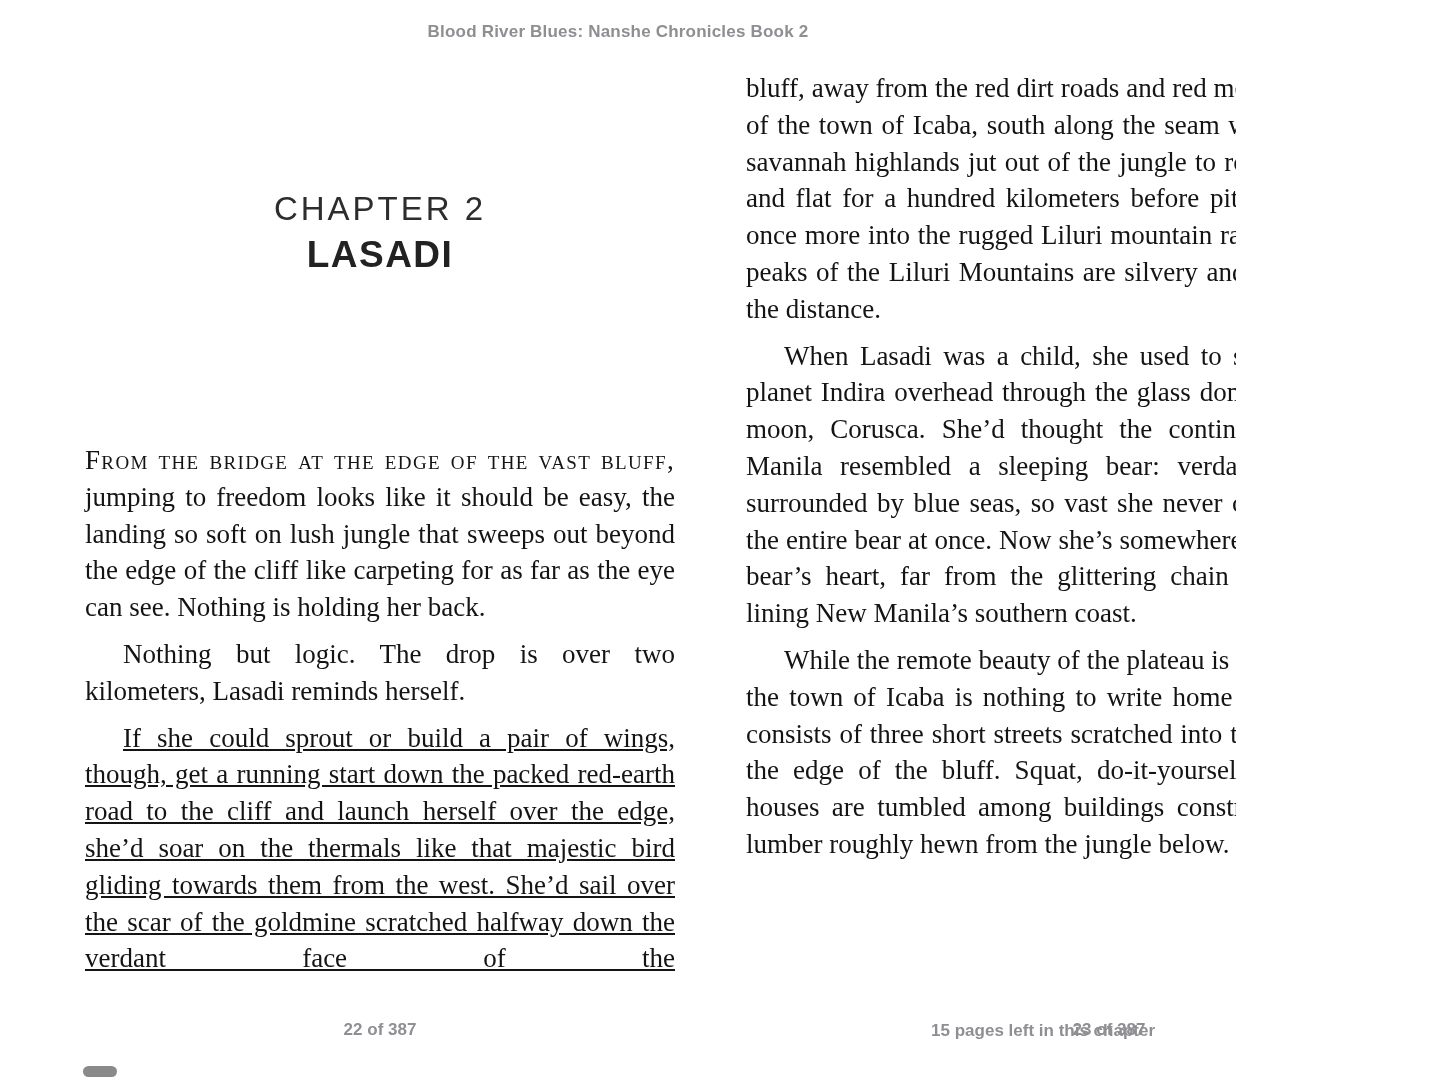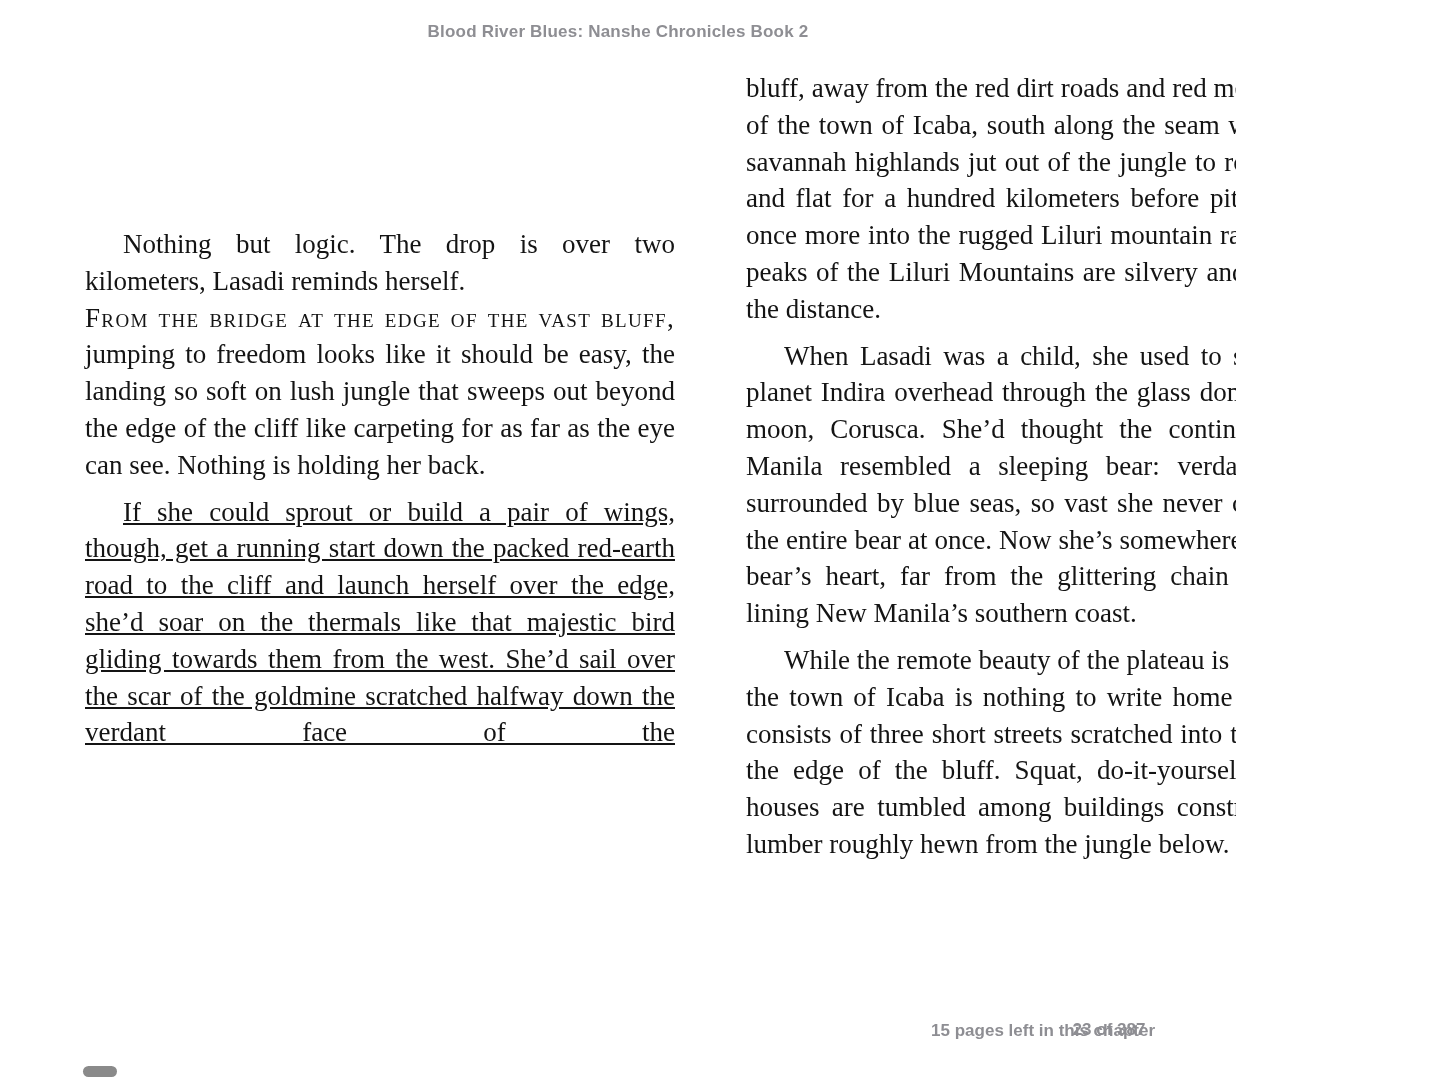--- a/index.html
+++ b/index.html
@@ -96,35 +96,40 @@
 </head>
 <body>
 
 <div class="screen">
 
   <div class="top-bar">
     <span class="book-title">Blood River Blues: Nanshe Chronicles Book 2</span>
   </div>
 
   <div class="page page-left">
+    <div class="chapter-head">
+      <div class="chapter-label">CHAPTER 2</div>
+      <div class="chapter-title">LASADI</div>
+    </div>
     <div class="page-body" id="left-body">
+        <p class="para"><span class="smallcaps">From the bridge at the edge of the vast bluff,</span><span> jumping to freedom looks like it should be easy, the landing so soft on lush jungle that sweeps out beyond the edge of the cliff like carpeting for as far as the eye can see. Nothing is holding her back.</span></p>
         <p class="para indent"><span>Nothing but logic. The drop is over two kilometers, Lasadi reminds herself.</span></p>
-        <p class="para"><span class="smallcaps">From the bridge at the edge of the vast bluff,</span><span> jumping to freedom looks like it should be easy, the landing so soft on lush jungle that sweeps out beyond the edge of the cliff like carpeting for as far as the eye can see. Nothing is holding her back.</span></p>
         <p class="para indent continues"><span>If she could sprout or build a pair of wings, though, get a running start down the packed red-earth road to the cliff and launch herself over the edge, she’d soar on the thermals like that majestic bird gliding towards them from the west. She’d sail over the scar of the goldmine scratched halfway down the verdant face of the</span></p>
       </div>
   </div>
 
   <div class="page page-right">
     <div class="page-body" id="right-body">
         <p class="para"><span>bluff, away from the red dirt roads and red metal roofs of the town of Icaba, south along the seam where the savannah highlands jut out of the jungle to roll gentle and flat for a hundred kilometers before pitching up once more into the rugged Liluri mountain range. The peaks of the Liluri Mountains are silvery and calm in the distance.</span></p>
         <p class="para indent"><span>When Lasadi was a child, she used to study the planet Indira overhead through the glass domes of its moon, Corusca. She’d thought the continent New Manila resembled a sleeping bear: verdant green surrounded by blue seas, so vast she never could see the entire bear at once. Now she’s somewhere near the bear’s heart, far from the glittering chain of cities lining New Manila’s southern coast.</span></p>
         <p class="para indent"><span>While the remote beauty of the plateau is stunning, the town of Icaba is nothing to write home about. It consists of three short streets scratched into the dirt at the edge of the bluff. Squat, do-it-yourself printed houses are tumbled among buildings constructed of lumber roughly hewn from the jungle below.</span></p>
       </div>
   </div>
 
+  <div class="footer-pos left">22 of 387</div>
 
   <div class="footer-pos right">23 of 387</div>
 
   <div class="pages-left">15 pages left in this chapter</div>
 
   <div class="drag-handle"></div>
 
 </div>
 
 </body></html>

